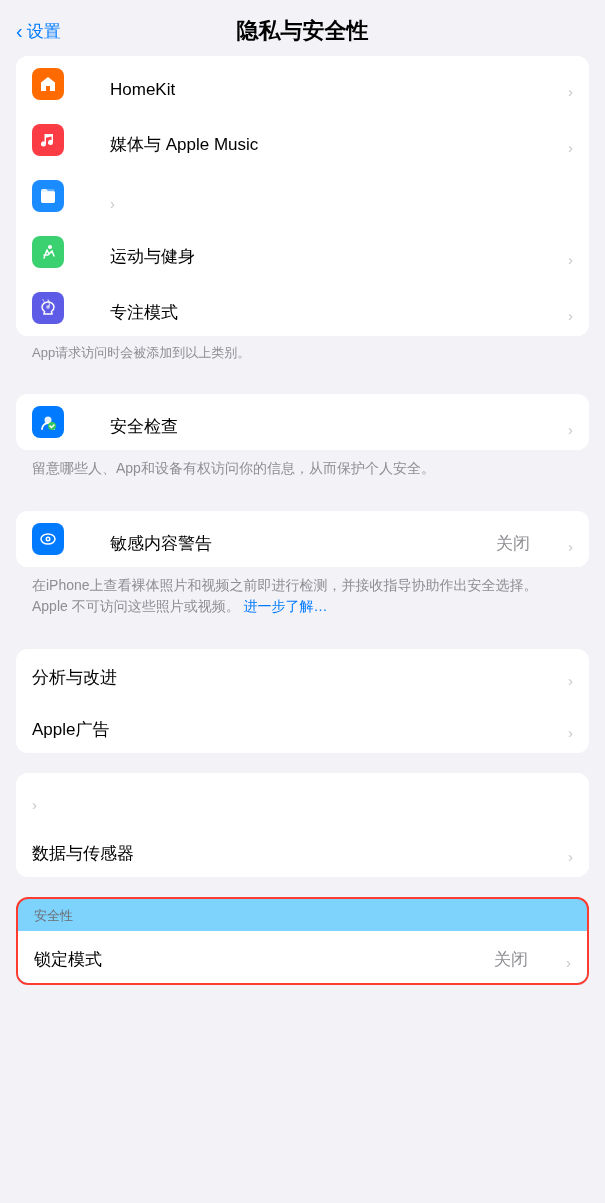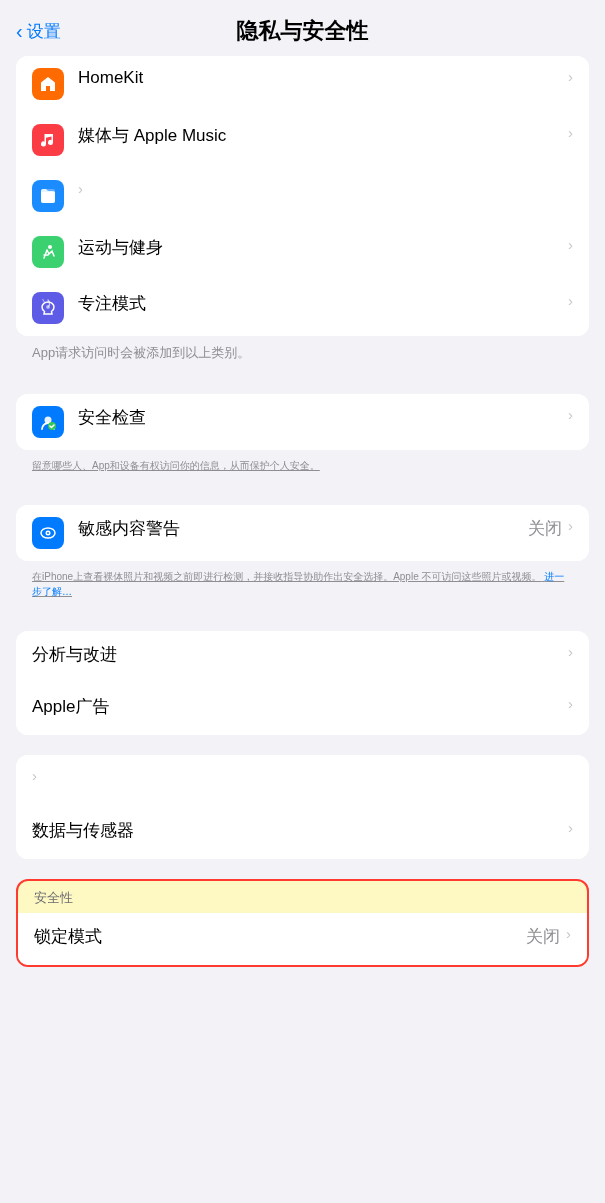--- a/index.html
+++ b/index.html
@@ -53,26 +53,27 @@
 
     .card {
       background: #fff;
       border-radius: 12px;
       margin: 0 16px;
       overflow: hidden;
     }
 
     .list-item {
       display: flex;
-      align-items: flex-start;
+      align-items: flex-end;
       padding: 12px 16px;
       min-height: 52px;
       background: #fff;
       position: relative;
       cursor: pointer;
+      gap: 32px;
     }
 
     .list-item:not(:last-child)::after {
       content: '';
       position: absolute;
       bottom: 0;
       left: 60px;
       right: 0;
       height: 0.5px;
       background: #c6c6c8;
@@ -136,37 +137,36 @@
       font-size: 15px;
     }
 
     .section-note {
       font-size: 13px;
       color: #8e8e93;
       padding: 8px 32px 12px;
     }
 
     .description-text {
-      font-size: 10px;
+      font-size: 14px;
       color: #8e8e93;
       padding: 8px 32px 12px;
       line-height: 1.5;
-      text-decoration: underline;
     }
 
     .link-text {
       color: #007aff;
     }
 
     .highlighted-section {
       border: 2px solid #ff3b30;
       border-radius: 12px;
       margin: 0 16px;
       overflow: hidden;
-      background: #fef9c3;
+      background: #7dd3fc;
     }
 
     .highlighted-section .list-item {
       border-radius: 0;
     }
   </style>
 </head>
 <body>
 
 <div class="header">

